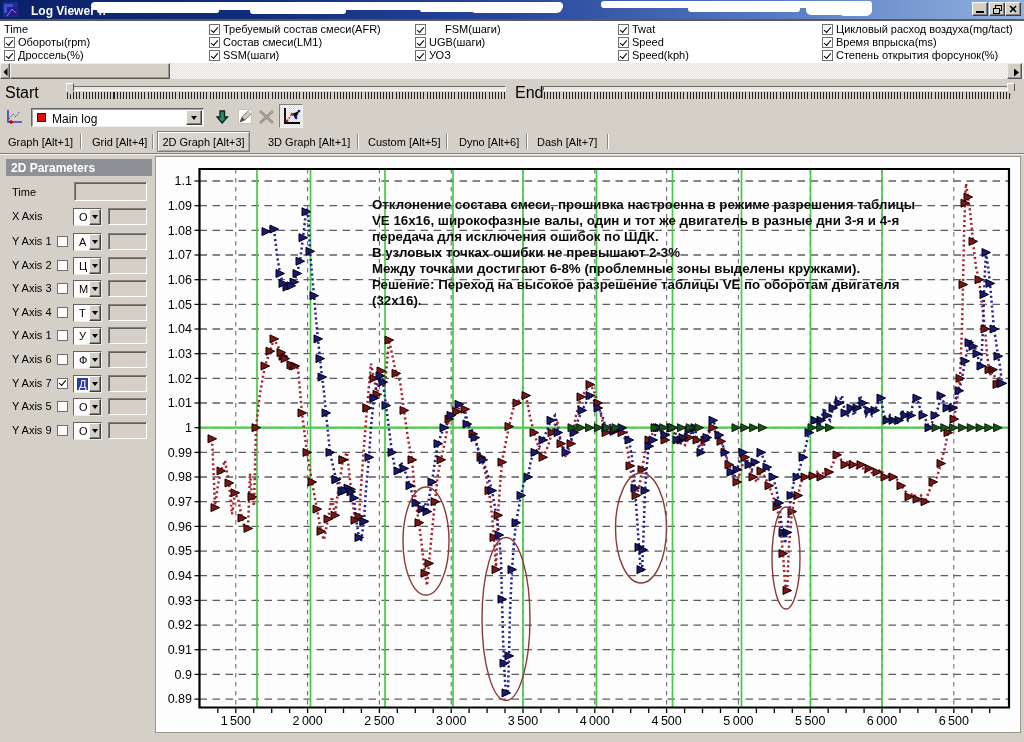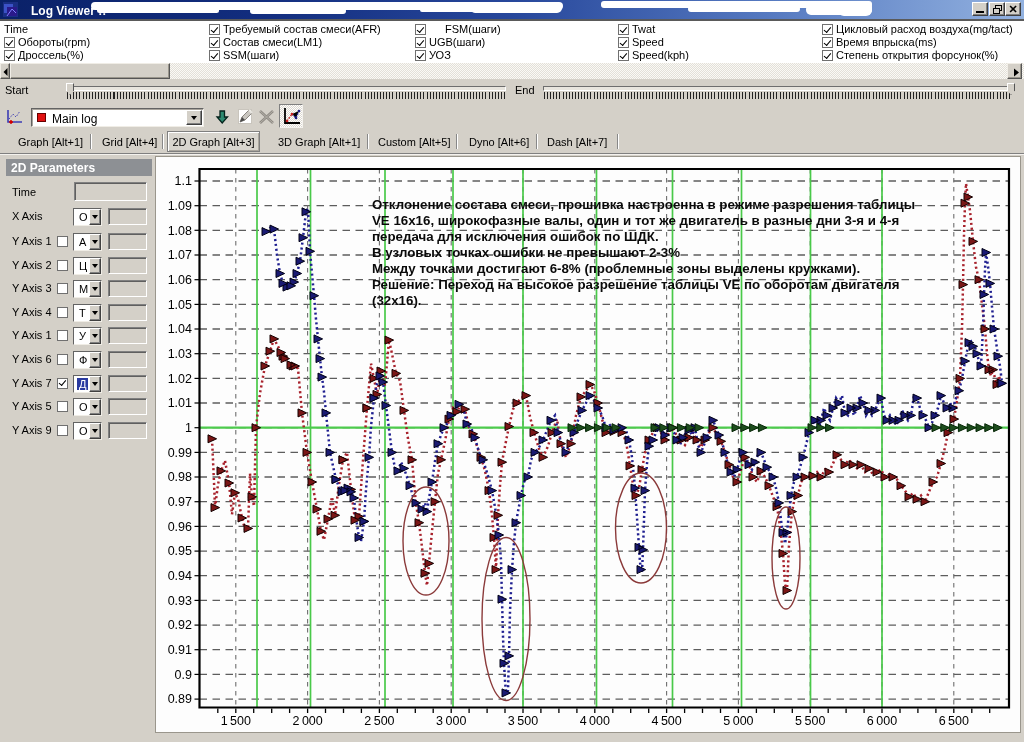--- a/index.html
+++ b/index.html
@@ -14,33 +14,33 @@
 #cbpane{left:0;top:21px;width:1024px;height:42px;background:#fff}
 .cb{position:absolute;width:11px;height:11px;background:#fff;border:1px solid #707070}
 .cb.on:after{content:"";position:absolute;left:1px;top:1.5px;width:6px;height:3.2px;border-left:1.8px solid #000;border-bottom:1.8px solid #000;transform:rotate(-50deg)}
 .cl{position:absolute;font-size:11px;white-space:nowrap}
 
 #hsb{left:0;top:63px;width:1024px;height:16px;background:repeating-conic-gradient(#faf9f6 0% 25%,#e3e0d8 0% 50%) 0 0/2px 2px}
 .sbtn{position:absolute;top:0;width:10px;height:16px;background:#d4d0c8;border:1px solid;border-color:#f0ede6 #555 #555 #f0ede6;box-shadow:inset -1px -1px 0 #9a968c}
 .sbtn svg{position:absolute;left:1px;top:4px}
 #sthumb{position:absolute;left:10px;top:0;width:160px;height:16px;background:#d4d0c8;border:1px solid;border-color:#f0ede6 #555 #555 #f0ede6;box-shadow:inset -1px -1px 0 #9a968c}
 
-.slab{position:absolute;font-size:11px;color:#000}
+.slab{position:absolute;font-size:16px;color:#000}
 .strack{position:absolute;height:5px;border:1px solid;border-color:#6e6e6e #fff #fff #6e6e6e;background:#e8e5de}
 .sticks{position:absolute;height:7px;background:repeating-linear-gradient(90deg,#222 0 1px,transparent 1px 3.1px)}
 .sth{position:absolute;width:8px;height:12px;background:#d4d0c8;border:1px solid #555;border-top-color:#fff;border-left-color:#fff;clip-path:polygon(0 0,100% 0,100% 60%,50% 100%,0 60%)}
 
 .ticon{position:absolute}
 #combo{position:absolute;left:31px;top:108px;width:173px;height:19px;background:#fff;border:1px solid;border-color:#636363 #f0ede6 #f0ede6 #636363;box-shadow:inset 1px 1px 0 #a8a49c}
 #combo .sq{position:absolute;left:5px;top:4px;width:9px;height:9px;background:#e01010;border:1px solid #600}
 #combo .t{position:absolute;left:20px;top:3px;font-size:12px}
 #combo .dd{position:absolute;right:1px;top:1px;width:16px;height:15px;background:#d4d0c8;border:1px solid;border-color:#fff #404040 #404040 #fff;box-shadow:inset -1px -1px 0 #808080}
 .dar{position:absolute;width:0;height:0;border:3.5px solid transparent;border-top:4.5px solid #000;border-bottom:none}
 
-#tabs{left:10px;top:131px;width:920px;height:21px}
+#tabs{left:0;top:131px;width:920px;height:21px}
 .tab{position:absolute;top:0;font-size:11px;padding-top:5px;white-space:nowrap}
 .tsep{position:absolute;top:3px;width:1px;height:15px;background:#888;box-shadow:1px 0 0 #fff}
 #seltab{position:absolute;left:157px;top:0;width:93px;height:21px;background:#d8d5ce;border:1px solid #7f7f7f;box-shadow:inset 1px 1px 0 #fff,inset -1px -1px 0 #aaa69e;text-align:center;padding-top:4px;font-size:11px}
 #paneltop{left:0;top:153px;width:1024px;height:2px;background:#f4f2ee;border-top:1px solid #808080}
 
 #lpanel{left:0;top:155px;width:155px;height:587px;background:#d4d0c8}
 #lphead{position:absolute;left:6px;top:4px;width:146px;height:17px;background:#8d9094;color:#fff;font-weight:bold;font-size:12px;padding:2px 0 0 5px}
 .prow-lab{position:absolute;left:12px;font-size:11px}
 .pfield{position:absolute;left:108px;width:39px;height:17px;background:#d4d0c8;border:1px solid;border-color:#808080 #fff #fff #808080;box-shadow:inset 1px 1px 0 #5f5f5f}
 .pcombo{position:absolute;left:73px;width:29px;height:18px;background:#fff;border:1px solid;border-color:#636363 #f0ede6 #f0ede6 #636363}

